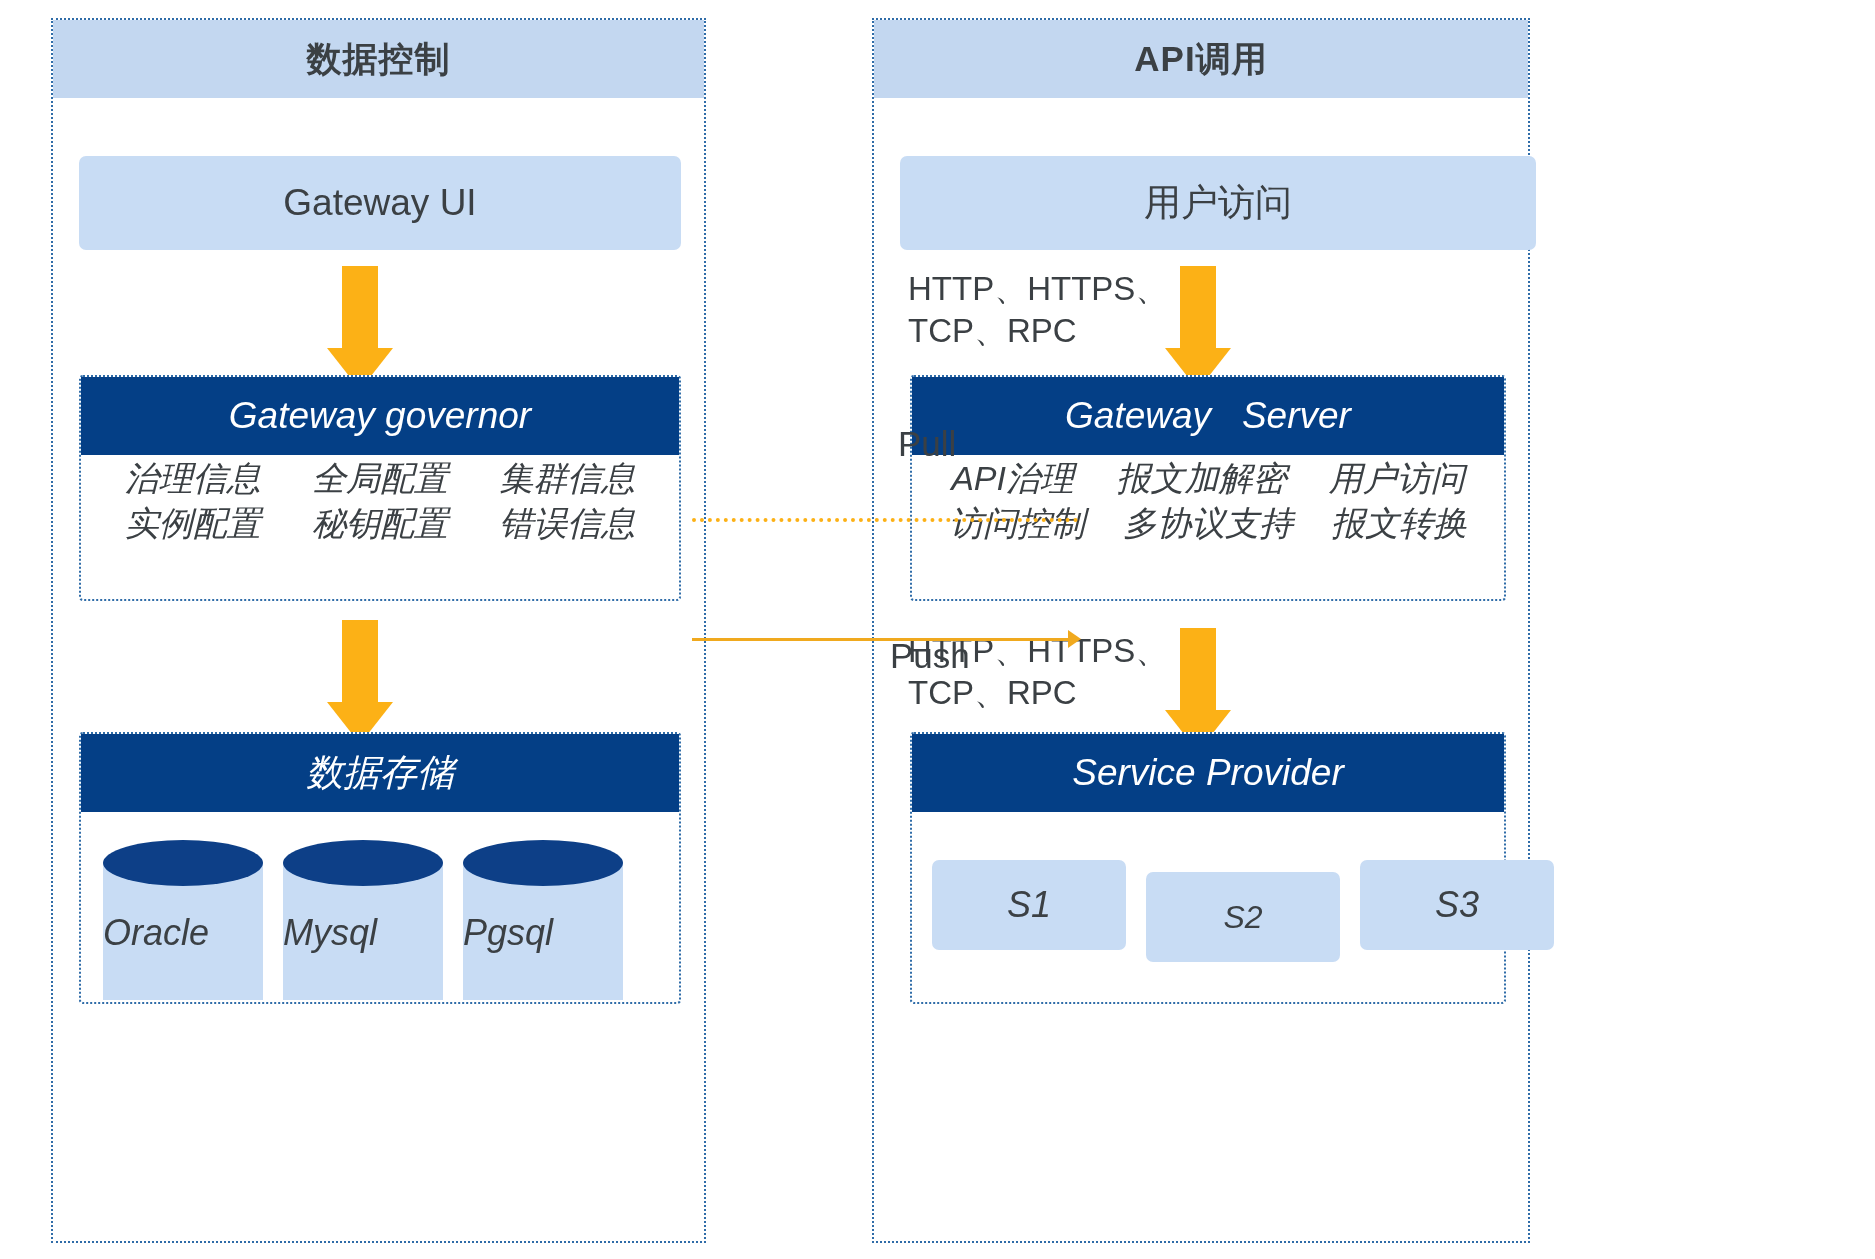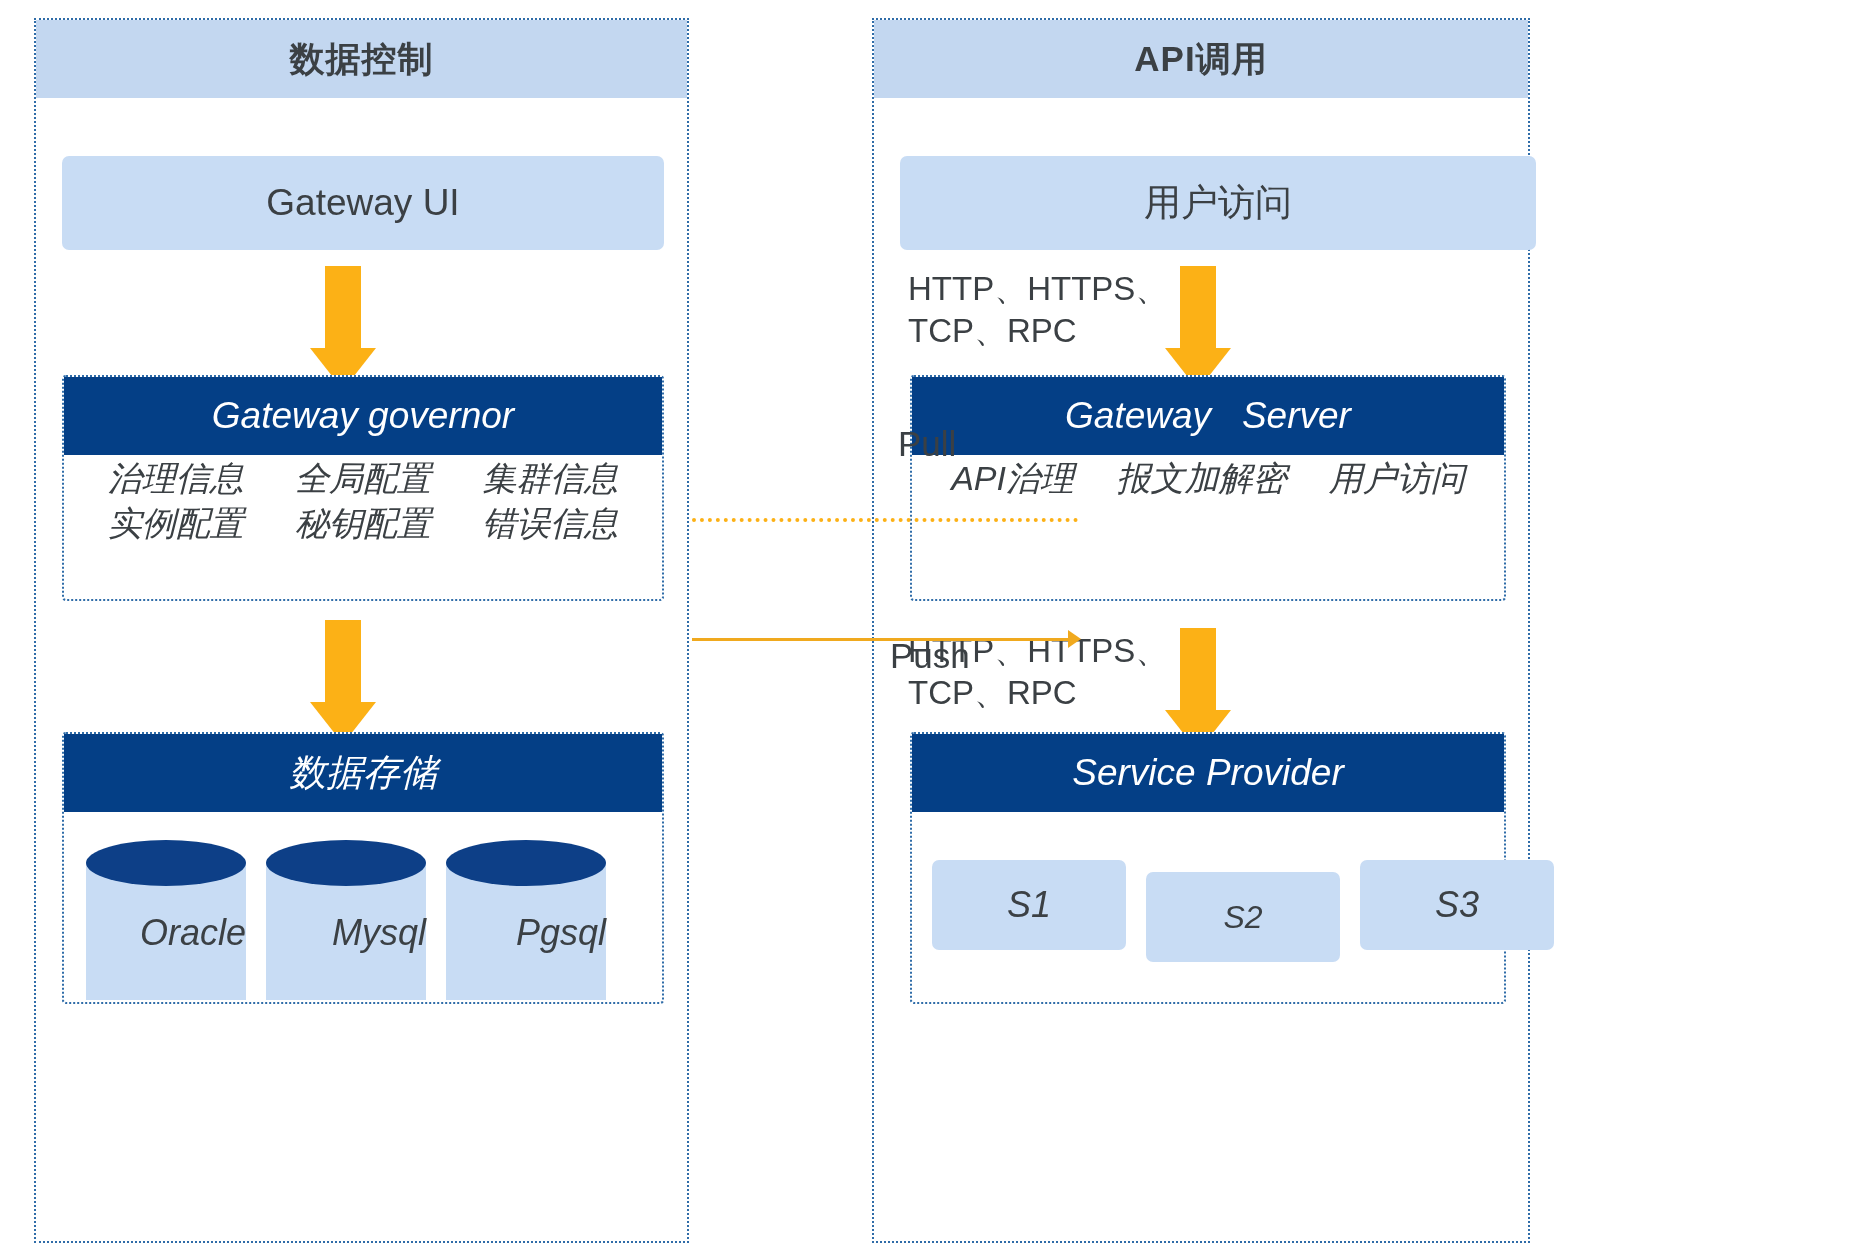--- a/index.html
+++ b/index.html
@@ -20,21 +20,21 @@
     inset: 0;
   }
 
   
   .panel {
     position: absolute;
     border: 2px dotted #2f6ca8;
     background: #ffffff;
     box-sizing: border-box;
   }
-  #panel-left  { left: 34px;  top: 18px; width: 655px;  height: 1225px; }
+  #panel-left  { left: 51px;  top: 18px; width: 655px;  height: 1225px; }
   #panel-right { left: 872px; top: 18px; width: 658px;  height: 1225px; }
 
   .panel-title {
     position: absolute;
     left: 0; right: 0; top: 0;
     height: 78px;
     background: #c3d7f0;
     color: #3b4044;
     font-size: 35px;
     font-weight: bold;
@@ -168,21 +168,21 @@
     width: 160px;
     height: 46px;
     background: #0d3f87;
     border-radius: 50% / 50%;
   }
   .cyl-label {
     position: absolute;
     left: 0;
     top: 72px;
     width: 160px;
-    text-align: right;
+    text-align: left;
     color: #3b4044;
     font-size: 36px;
   }
 </style>
 </head>
 <body>
 
 <div class="canvas">
 
   <div class="panel" id="panel-left">
@@ -263,20 +263,25 @@
     </div>
 
     <div class="card" style="left:36px; top:355px; width:596px; height:226px;">
       <div class="card-header">Gateway   Server</div>
       <div class="card-body">
         <div class="feature-row">
           <span>API治理</span>
           <span>报文加解密</span>
           <span>用户访问</span>
         </div>
+        <div class="feature-row">
+          <span>访问控制</span>
+          <span>多协议支持</span>
+          <span>报文转换</span>
+        </div>
       </div>
     </div>
 
     <div class="proto-label" style="left:34px; top:610px;">HTTP、HTTPS、
 TCP、RPC</div>
 
     <div class="arrow-down" style="left:324px; top:608px;">
       <div class="shaft" style="width:36px; height:82px;"></div>
       <div class="head" style="top:82px;"></div>
     </div>

